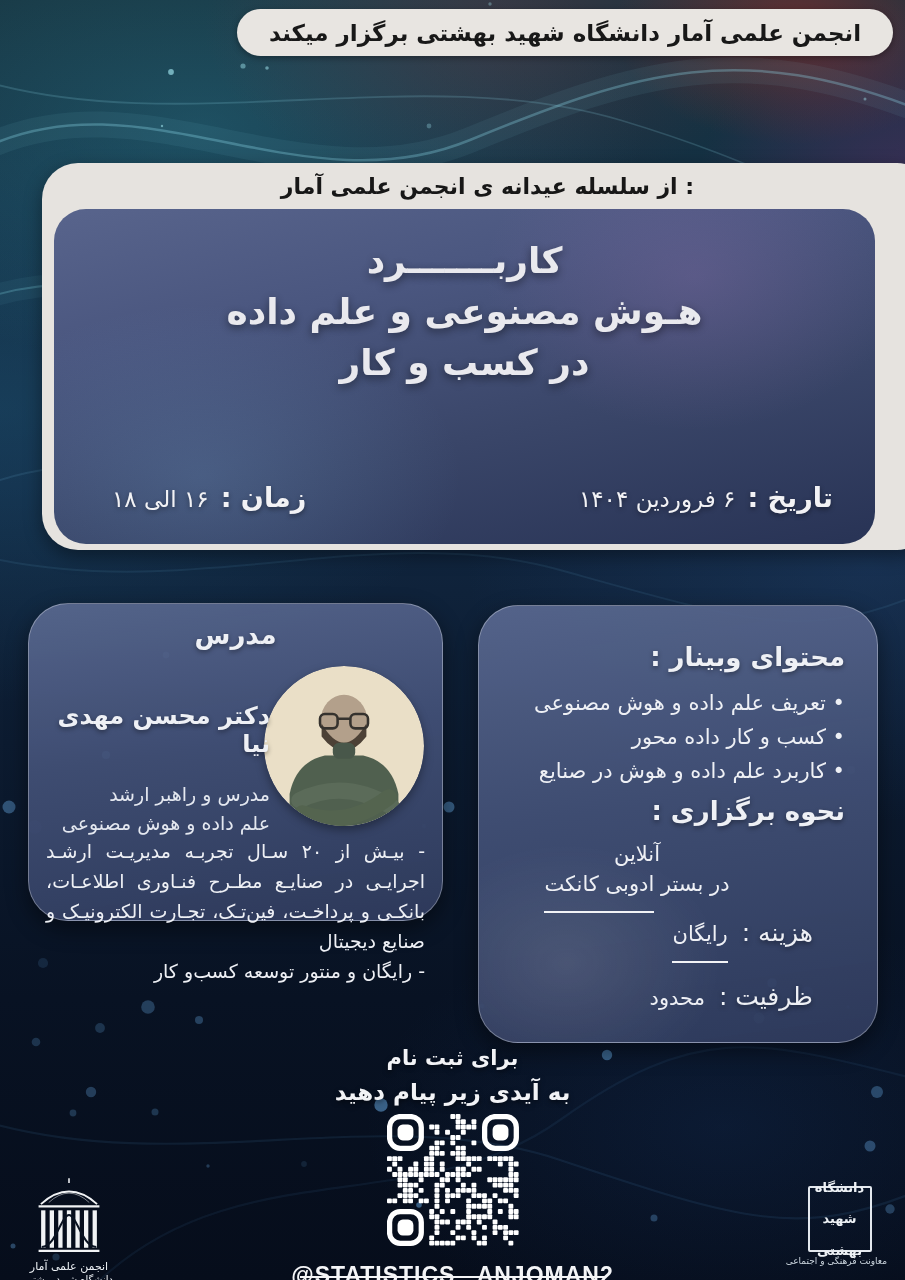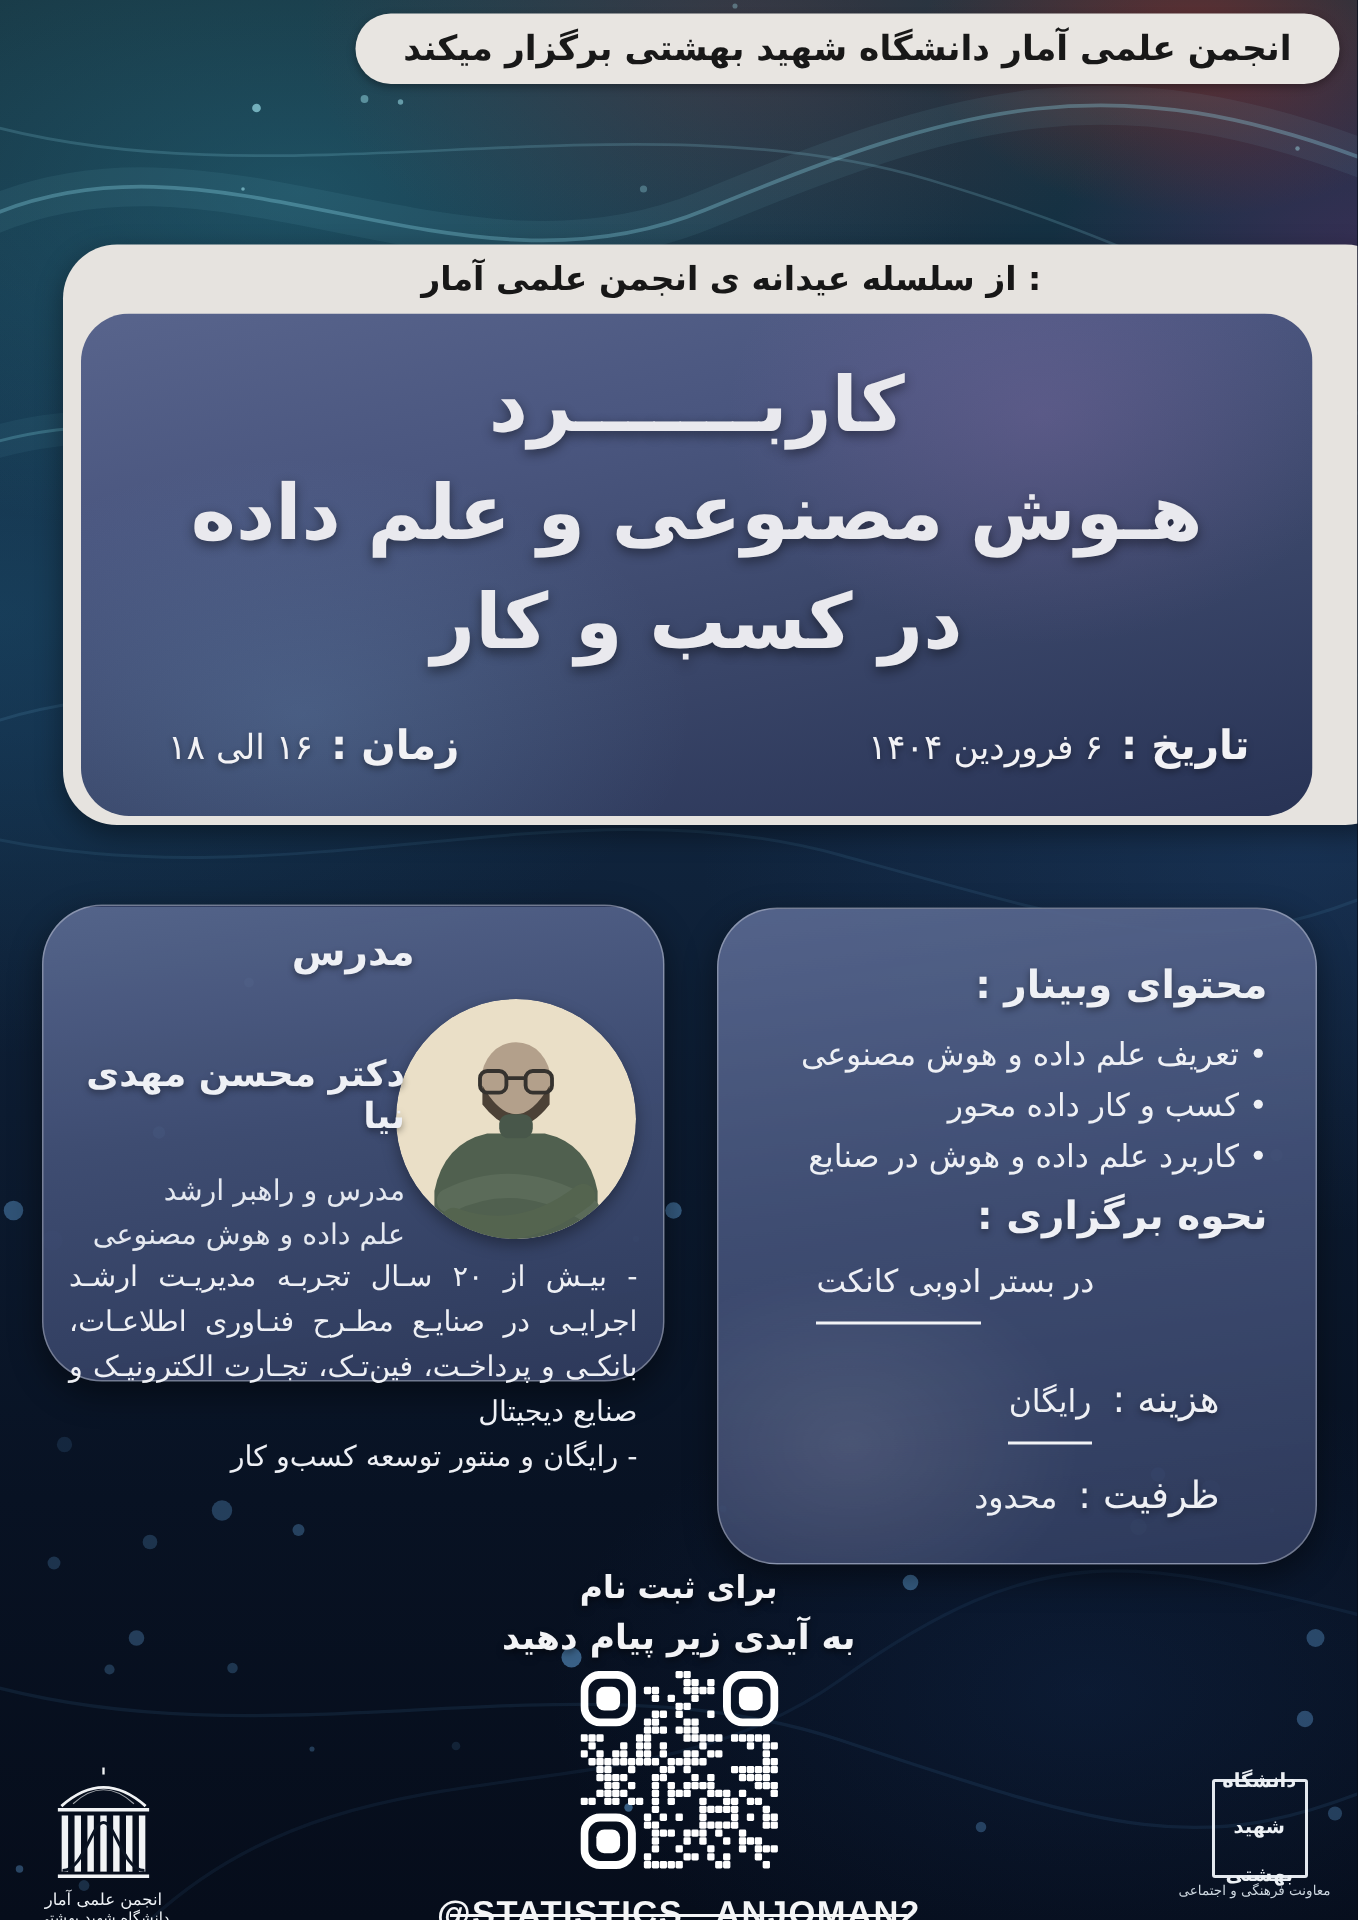--- a/index.html
+++ b/index.html
@@ -29,21 +29,21 @@
   .main-card-header{position:absolute;top:0;left:0;right:0;height:46px;display:flex;
     align-items:center;justify-content:center;}
   .main-card-header span{font-size:22px;font-weight:700;color:#171717;}
   .main-inner{position:absolute;left:12px;top:46px;width:821px;height:335px;border-radius:32px;
     background:
       radial-gradient(ellipse 300px 220px at 78% 20%, rgba(140,110,170,.30), transparent 70%),
       radial-gradient(ellipse 360px 240px at 18% 80%, rgba(120,170,215,.22), transparent 72%),
       linear-gradient(168deg,#58648c 0%,#4a567f 30%,#3a4669 62%,#283355 100%);
     overflow:hidden;}
   .main-title{position:absolute;top:26px;left:0;right:0;text-align:center;color:#e9e9ee;
-    font-weight:700;font-size:51px;line-height:1.42;text-shadow:0 3px 8px rgba(0,0,0,.45);}
+    font-weight:700;font-size:36px;line-height:1.42;text-shadow:0 3px 8px rgba(0,0,0,.45);}
   .dt-row{position:absolute;left:0;right:0;bottom:22px;height:40px;}
   .dt-group{position:absolute;display:flex;direction:rtl;align-items:baseline;gap:12px;color:#f2f2f5;}
   .dt-date{right:42px;}
   .dt-time{left:58px;}
   .dt-label{font-size:27px;font-weight:700;text-shadow:0 2px 5px rgba(0,0,0,.4);}
   .dt-value{font-size:23px;font-weight:400;text-shadow:0 2px 5px rgba(0,0,0,.4);}
 
   
   .sub-card{position:absolute;border-radius:40px;
     background:linear-gradient(172deg, rgba(88,103,142,.95) 0%, rgba(66,80,118,.94) 45%, rgba(47,59,93,.96) 100%);
@@ -233,20 +233,21 @@
 
   <div class="sub-card card-content">
     <div class="card-heading ch-1">محتوای وبینار :</div>
     <ul class="bullets">
       <li>تعریف علم داده و هوش مصنوعی</li>
       <li>کسب و کار داده محور</li>
       <li>کاربرد علم داده و هوش در صنایع</li>
     </ul>
     <div class="card-heading ch-2">نحوه برگزاری :</div>
     <div class="fmt-block">
+      <div class="fmt-line1">آنلاین</div>
       <div class="fmt-line2"><span>در بستر </span><span class="u-line">ادوبی کانکت</span></div>
     </div>
     <div class="kv-row kv-cost">
       <span class="kv-label">هزینه :</span>
       <span class="kv-value u-line">رایگان</span>
     </div>
     <div class="kv-row kv-cap">
       <span class="kv-label">ظرفیت :</span>
       <span class="kv-value">محدود</span>
     </div>

